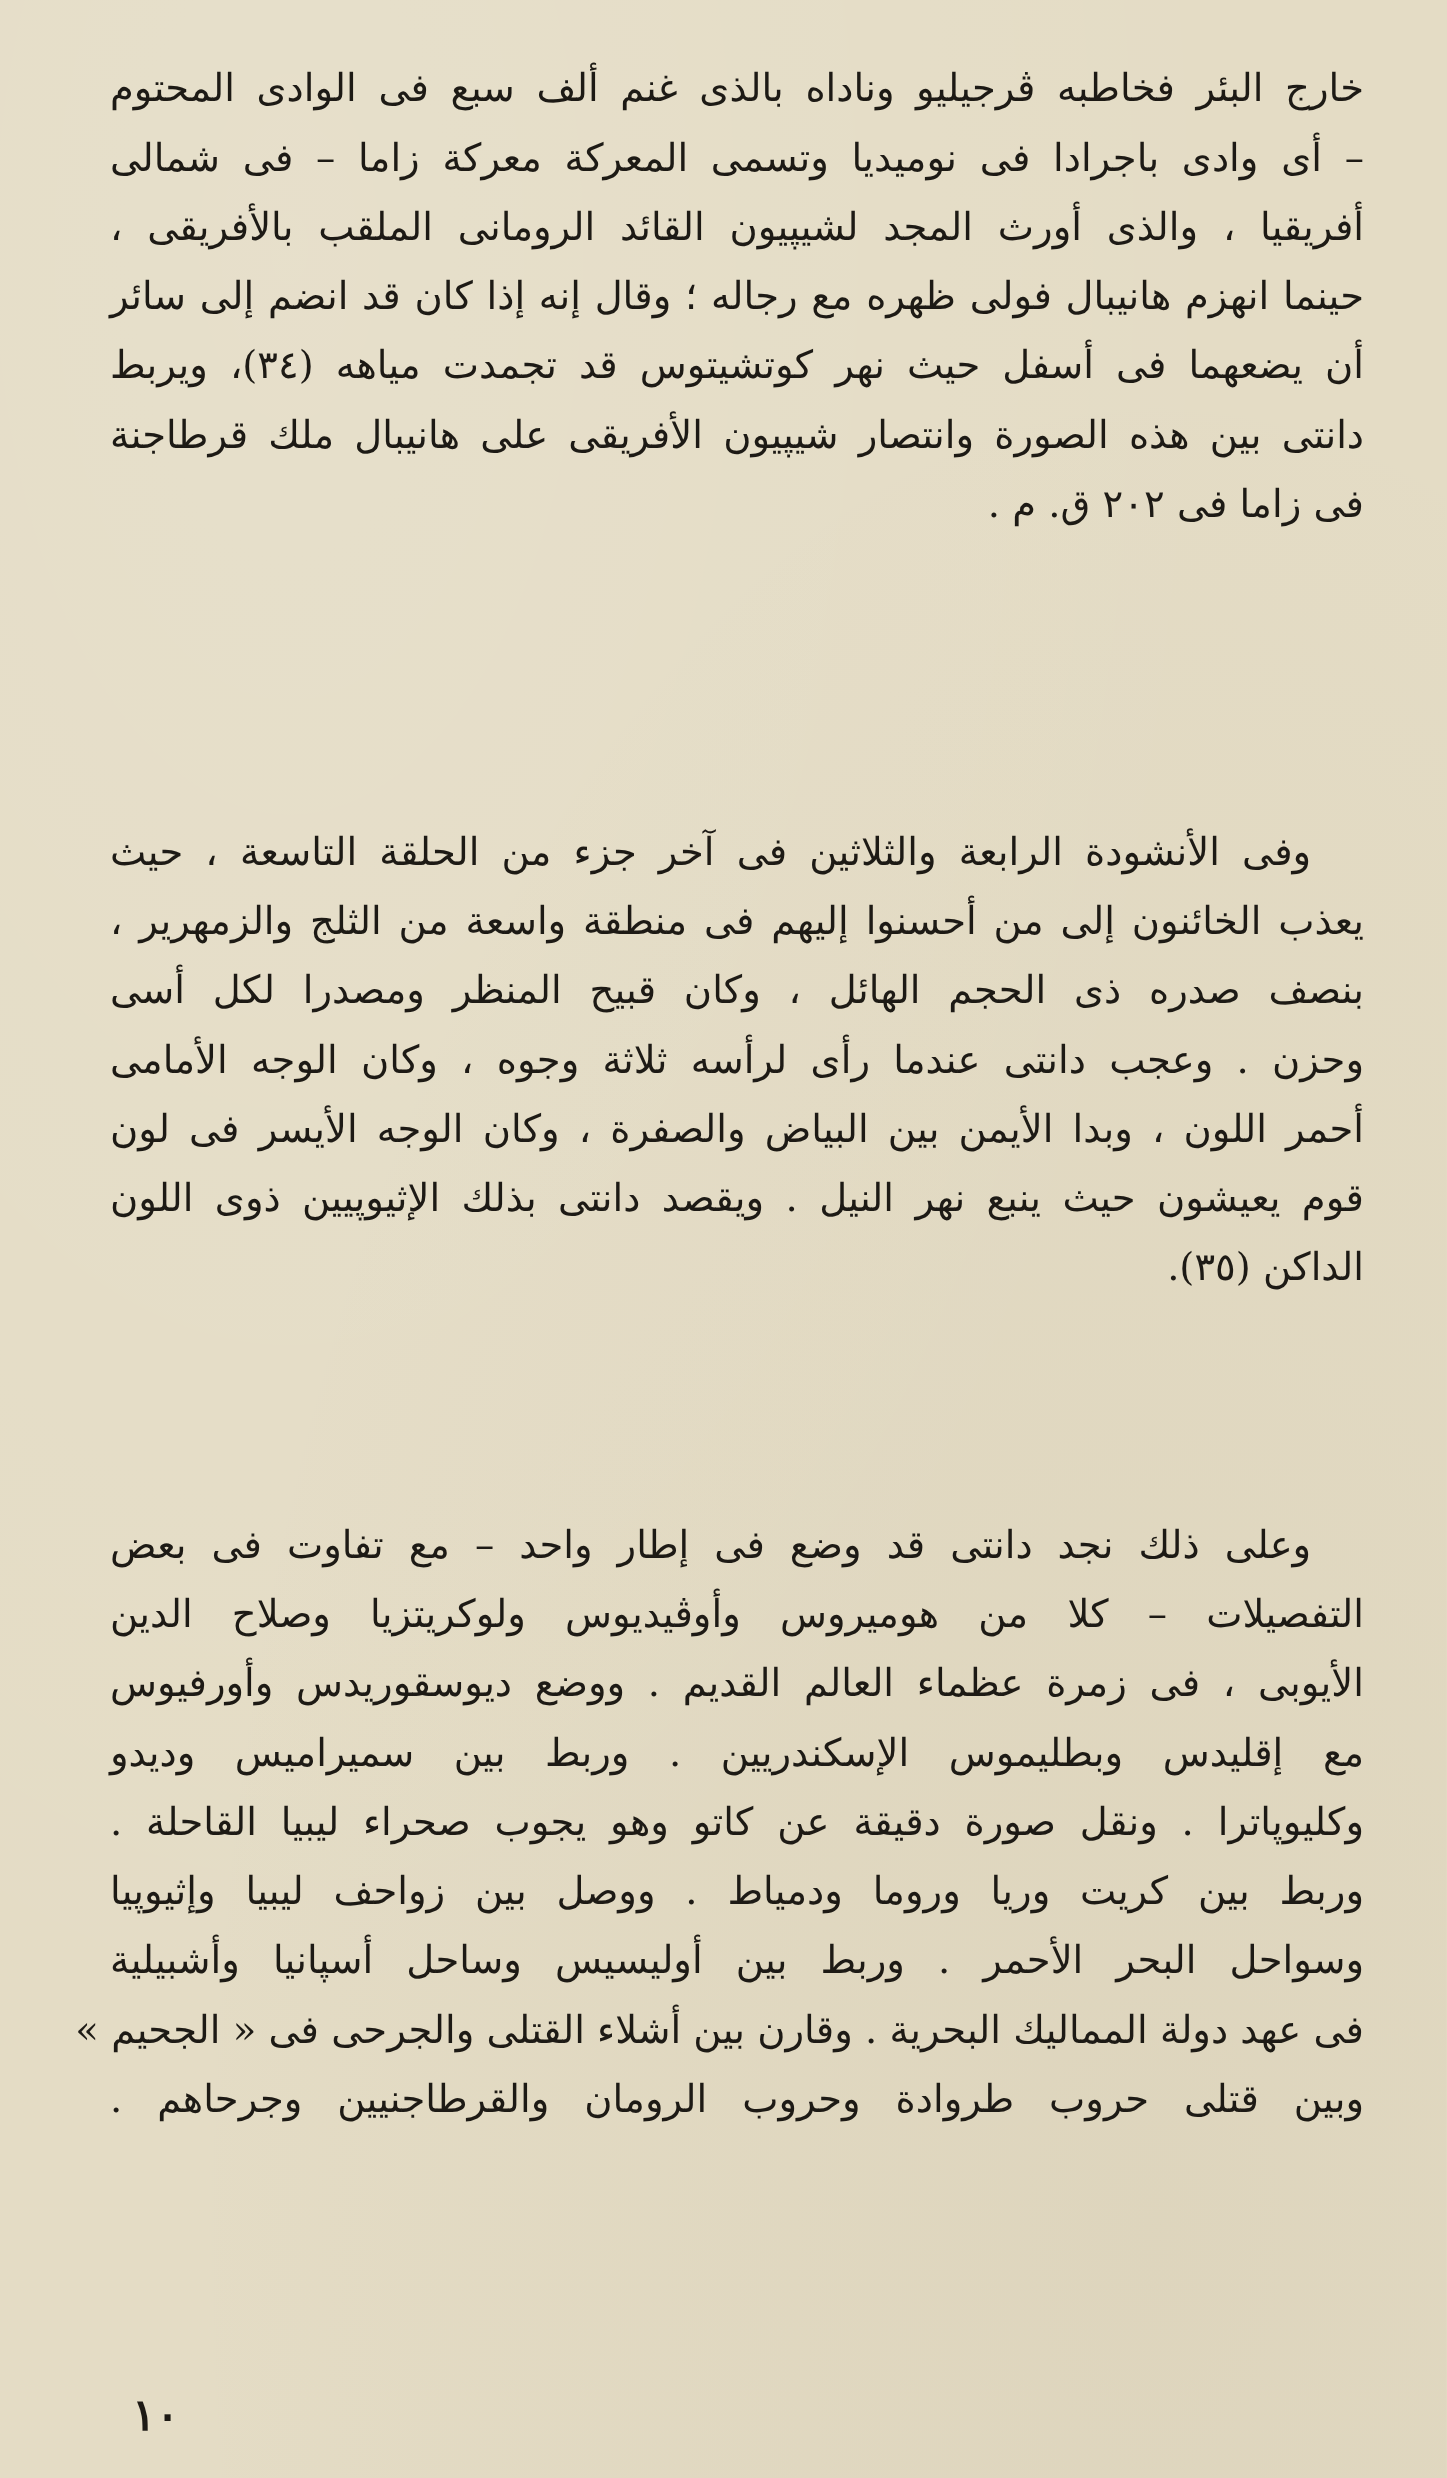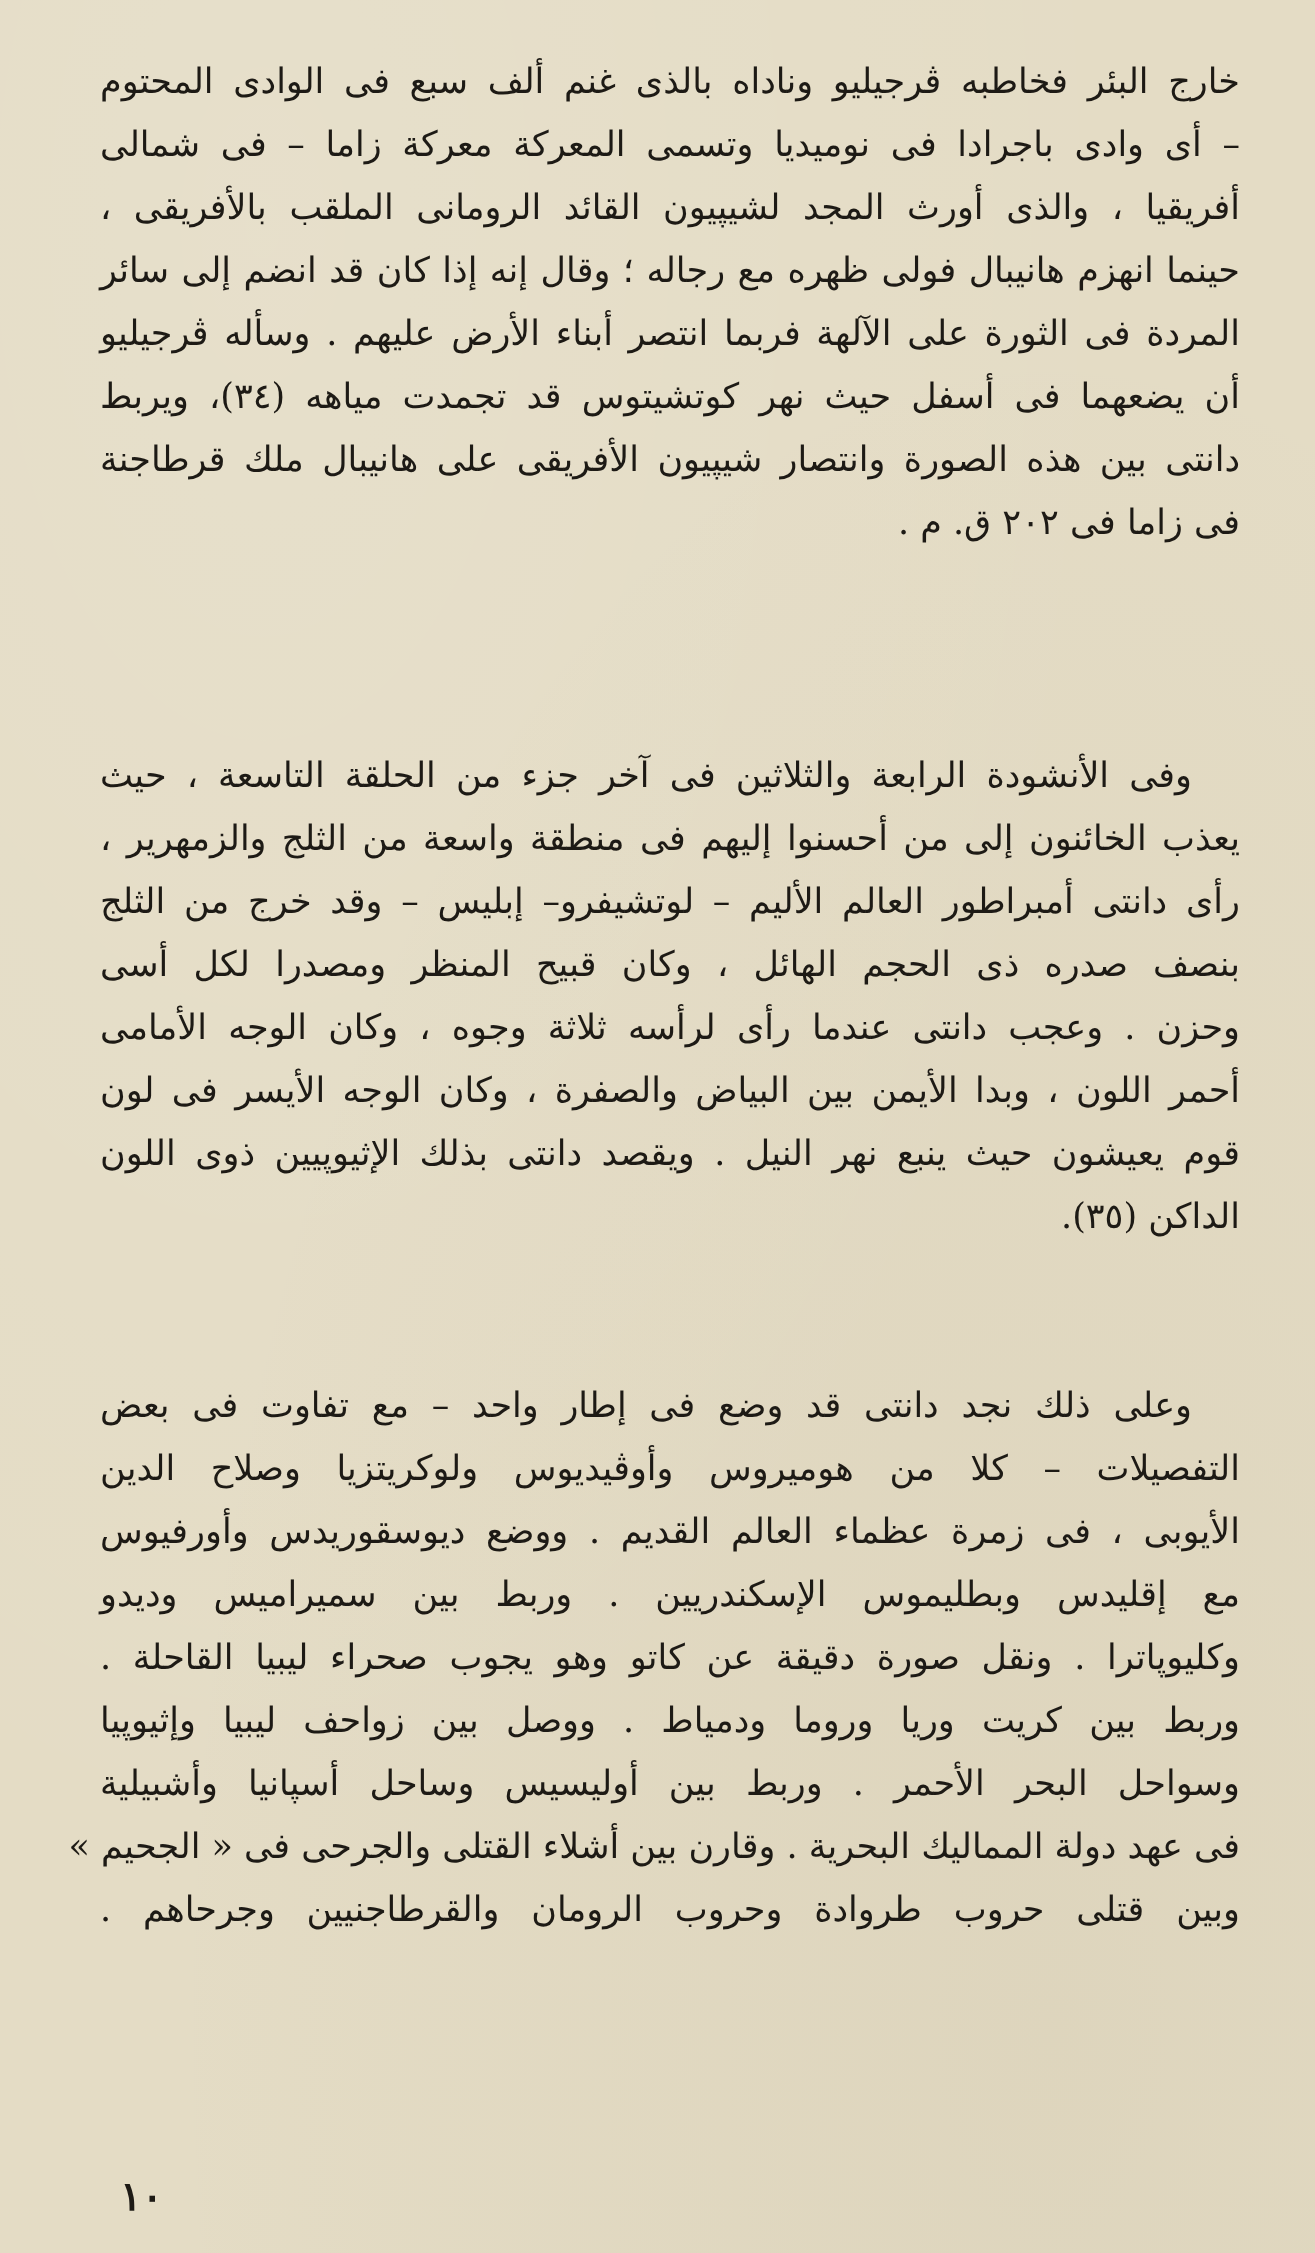--- a/index.html
+++ b/index.html
@@ -65,32 +65,30 @@
 <body>
 
 <div class="page">
 
   <div class="text-block" id="para1">
     <p class="paragraph">
       <span class="line">خارج البئر فخاطبه ڤرجيليو وناداه بالذى غنم ألف سبع فى الوادى المحتوم</span>
       <span class="line">– أى وادى باجرادا فى نوميديا وتسمى المعركة معركة زاما – فى شمالى</span>
       <span class="line">أفريقيا ، والذى أورث المجد لشيپيون القائد الرومانى الملقب بالأفريقى ،</span>
       <span class="line">حينما انهزم هانيبال فولى ظهره مع رجاله ؛ وقال إنه إذا كان قد انضم إلى سائر</span>
-      <span class="line">المردة فى الثورة على الآلهة فربما انتصر أبناء الأرض عليهم . وسأله ڤرجيليو</span>
       <span class="line">أن يضعهما فى أسفل حيث نهر كوتشيتوس قد تجمدت مياهه (٣٤)، ويربط</span>
       <span class="line">دانتى بين هذه الصورة وانتصار شيپيون الأفريقى على هانيبال ملك قرطاجنة</span>
       <span class="line last">فى زاما فى ٢٠٢ ق. م .</span>
     </p>
   </div>
 
   <div class="text-block" id="para2">
     <p class="paragraph">
       <span class="line indent">وفى الأنشودة الرابعة والثلاثين فى آخر جزء من الحلقة التاسعة ، حيث</span>
       <span class="line">يعذب الخائنون إلى من أحسنوا إليهم فى منطقة واسعة من الثلج والزمهرير ،</span>
-      <span class="line">رأى دانتى أمبراطور العالم الأليم – لوتشيفرو– إبليس – وقد خرج من الثلج</span>
       <span class="line">بنصف صدره ذى الحجم الهائل ، وكان قبيح المنظر ومصدرا لكل أسى</span>
       <span class="line">وحزن . وعجب دانتى عندما رأى لرأسه ثلاثة وجوه ، وكان الوجه الأمامى</span>
       <span class="line">أحمر اللون ، وبدا الأيمن بين البياض والصفرة ، وكان الوجه الأيسر فى لون</span>
       <span class="line">قوم يعيشون حيث ينبع نهر النيل . ويقصد دانتى بذلك الإثيوپيين ذوى اللون</span>
       <span class="line last">الداكن (٣٥).</span>
     </p>
   </div>
 
   <div class="text-block" id="para3">
     <p class="paragraph">

